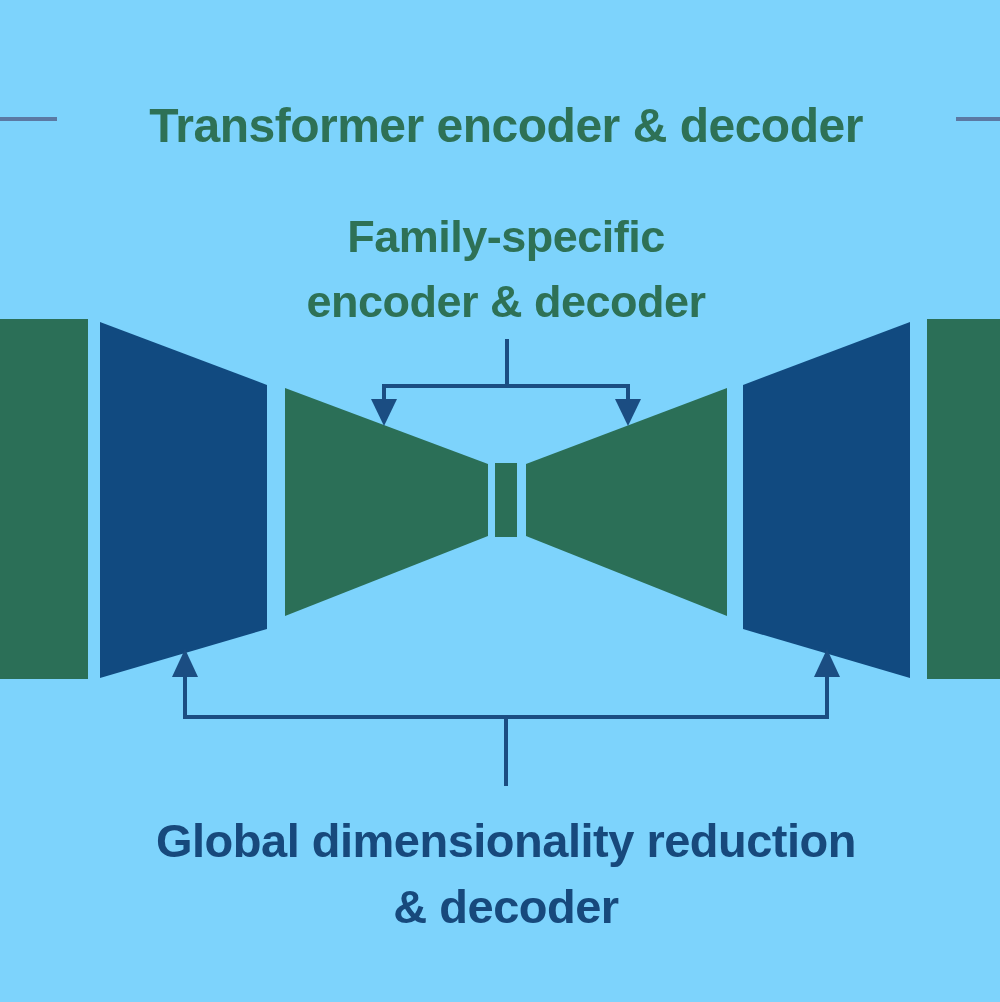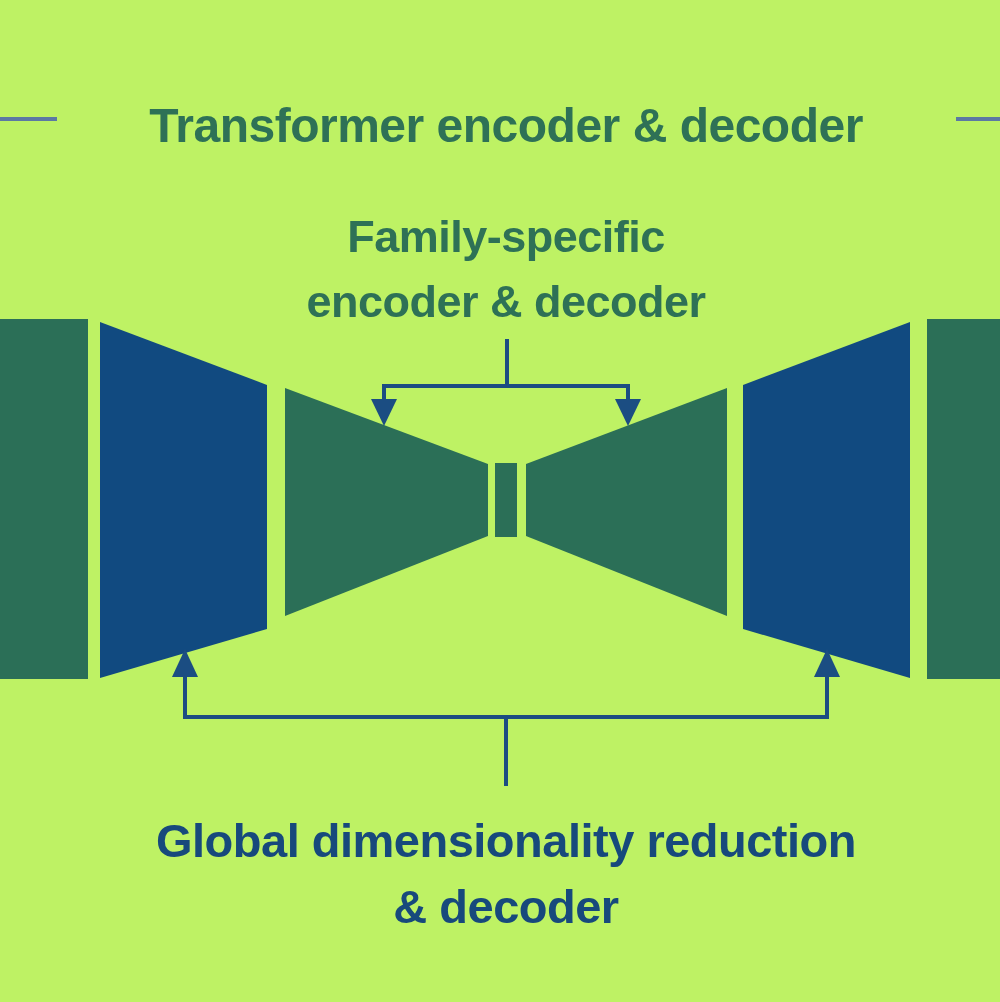--- a/index.html
+++ b/index.html
@@ -4,21 +4,21 @@
 <style>
   html, body {
     margin: 0;
     padding: 0;
     background: #ffffff;
   }
   .canvas {
     position: relative;
     width: 1000px;
     height: 1002px;
-    background: #bef264;
+    background: #7dd3fc;
     overflow: hidden;
     font-family: "Liberation Sans", sans-serif;
   }
   .diagram-svg {
     position: absolute;
     left: 0;
     top: 0;
     width: 1000px;
     height: 1002px;
     display: block;

